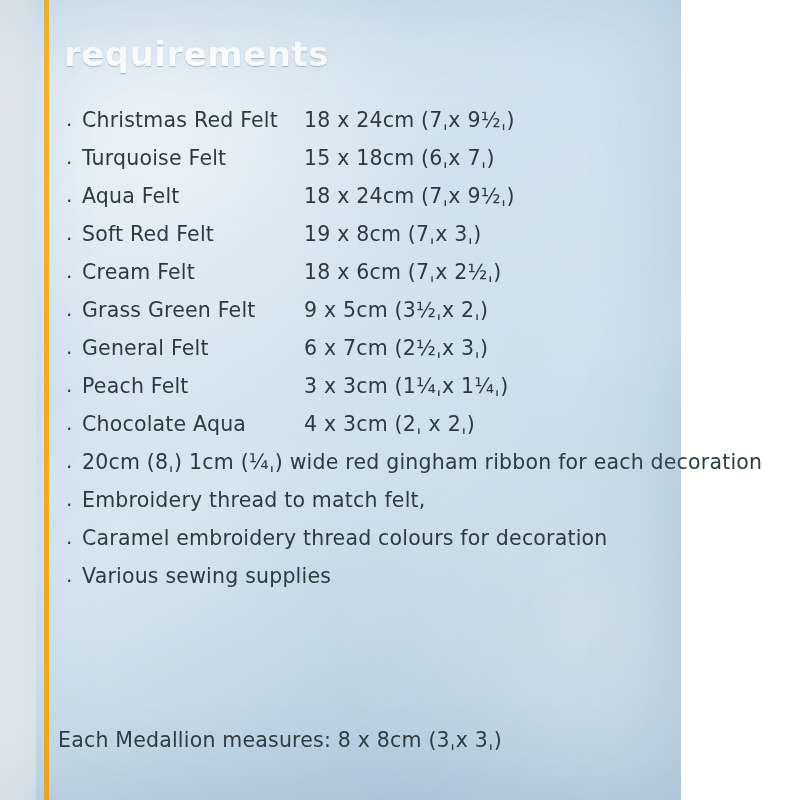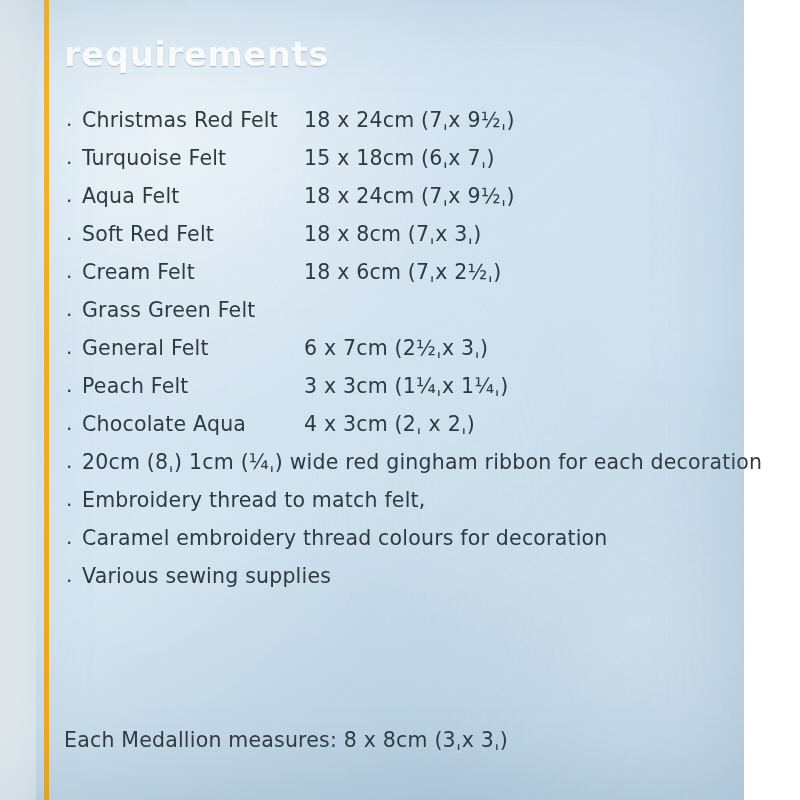--- a/index.html
+++ b/index.html
@@ -8,21 +8,21 @@
   }
   body {
     width: 800px;
     height: 800px;
     overflow: hidden;
     font-family: "DejaVu Sans", sans-serif;
   }
 
   #page {
     position: relative;
-    width: 744px;
+    width: 681px;
     height: 800px;
     background:
       radial-gradient(ellipse 70% 55% at 22% 18%, rgba(255,255,255,0.55) 0%, rgba(255,255,255,0.0) 62%),
       radial-gradient(ellipse 60% 50% at 85% 78%, rgba(255,255,255,0.35) 0%, rgba(255,255,255,0.0) 60%),
       radial-gradient(ellipse 90% 60% at 50% 105%, rgba(173,201,219,0.55) 0%, rgba(173,201,219,0.0) 65%),
       linear-gradient(160deg, #cfe2ef 0%, #c9dded 32%, #cfe3f0 55%, #c4d9e7 78%, #bcd2e2 100%);
     box-sizing: border-box;
   }
 
   
@@ -101,21 +101,21 @@
     flex: 1 1 auto;
     white-space: nowrap;
   }
   .wide {
     flex: 1 1 auto;
     white-space: nowrap;
   }
 
   #footnote {
     position: absolute;
-    left: 64px;
+    left: 58px;
     top: 728px;
     font-size: 20.5px;
     color: #2d3a42;
     letter-spacing: .2px;
     white-space: nowrap;
   }
 
   
   #vignette {
     position: absolute;
@@ -150,32 +150,33 @@
 
     <div class="row">
       <span class="bullet"></span>
       <span class="name">Aqua Felt</span>
       <span class="size">18 x 24cm (7ˌx 9½ˌ)</span>
     </div>
 
     <div class="row">
       <span class="bullet"></span>
       <span class="name">Soft Red Felt</span>
-      <span class="size">18 x 8cm (7ˌx 3ˌ)</span>
+      <span class="size">19 x 8cm (7ˌx 3ˌ)</span>
     </div>
 
     <div class="row">
       <span class="bullet"></span>
       <span class="name">Cream Felt</span>
       <span class="size">18 x 6cm (7ˌx 2½ˌ)</span>
     </div>
 
     <div class="row">
       <span class="bullet"></span>
       <span class="name">Grass Green Felt</span>
+      <span class="size">9 x 5cm (3½ˌx 2ˌ)</span>
     </div>
 
     <div class="row">
       <span class="bullet"></span>
       <span class="name">General Felt</span>
       <span class="size">6 x 7cm (2½ˌx 3ˌ)</span>
     </div>
 
     <div class="row">
       <span class="bullet"></span>

